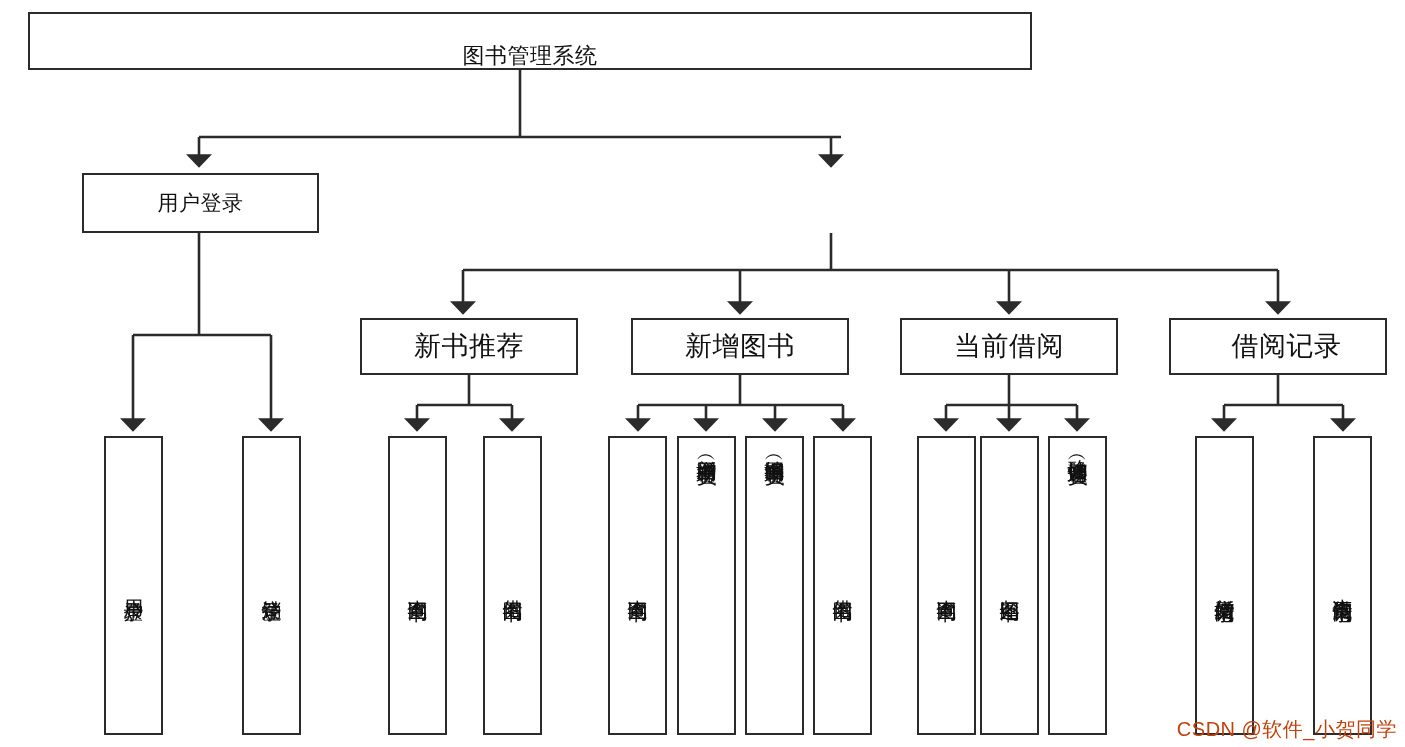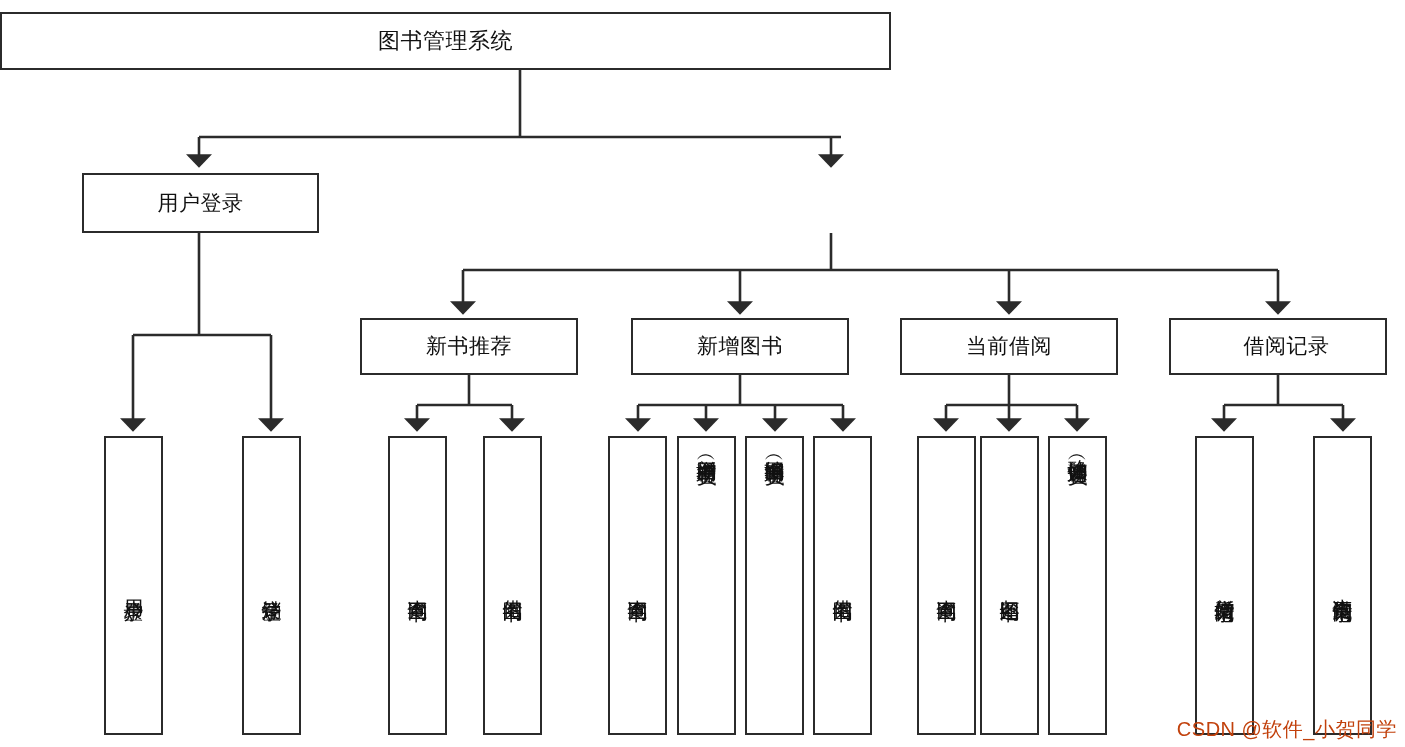--- a/index.html
+++ b/index.html
@@ -38,21 +38,21 @@
   }
   .node .label {
     font-size: 21px;
     line-height: 1.15;
     letter-spacing: 0.5px;
     color: #111111;
     white-space: nowrap;
   }
   .node.root .label { font-size: 22px; }
   .node.level2 .label { font-size: 21px; }
-  .node.level3 .label { font-size: 21px; }
+  .node.level3 .label { font-size: 27px; }
 
   
   .node.leaf {
     align-items: flex-start;
     justify-content: center;
     padding-top: 6px;
   }
   .node.leaf.centered {
     align-items: center;
     padding-top: 0;
@@ -124,21 +124,21 @@
       <path d="M1009,405 L1009,424" marker-end="url(#arrow)"></path>
       <path d="M1077,405 L1077,424" marker-end="url(#arrow)"></path>
 
       <path d="M1278,375 L1278,405"></path>
       <path d="M1224,405 L1343,405"></path>
       <path d="M1224,405 L1224,424" marker-end="url(#arrow)"></path>
       <path d="M1343,405 L1343,424" marker-end="url(#arrow)"></path>
     </g>
   </svg>
 
-  <div class="node root" style="left:0; top:12px; width:891px; height:58px;">
+  <div class="node root" style="left:28px; top:12px; width:1004px; height:58px;align-items:flex-end;">
     <span class="label">图书管理系统</span>
   </div>
 
   <div class="node level2" style="left:82px; top:173px; width:237px; height:60px;">
     <span class="label">用户登录</span>
   </div>
 
   <div class="node level3" style="left:360px; top:318px; width:218px; height:57px;">
     <span class="label">新书推荐</span>
   </div>

